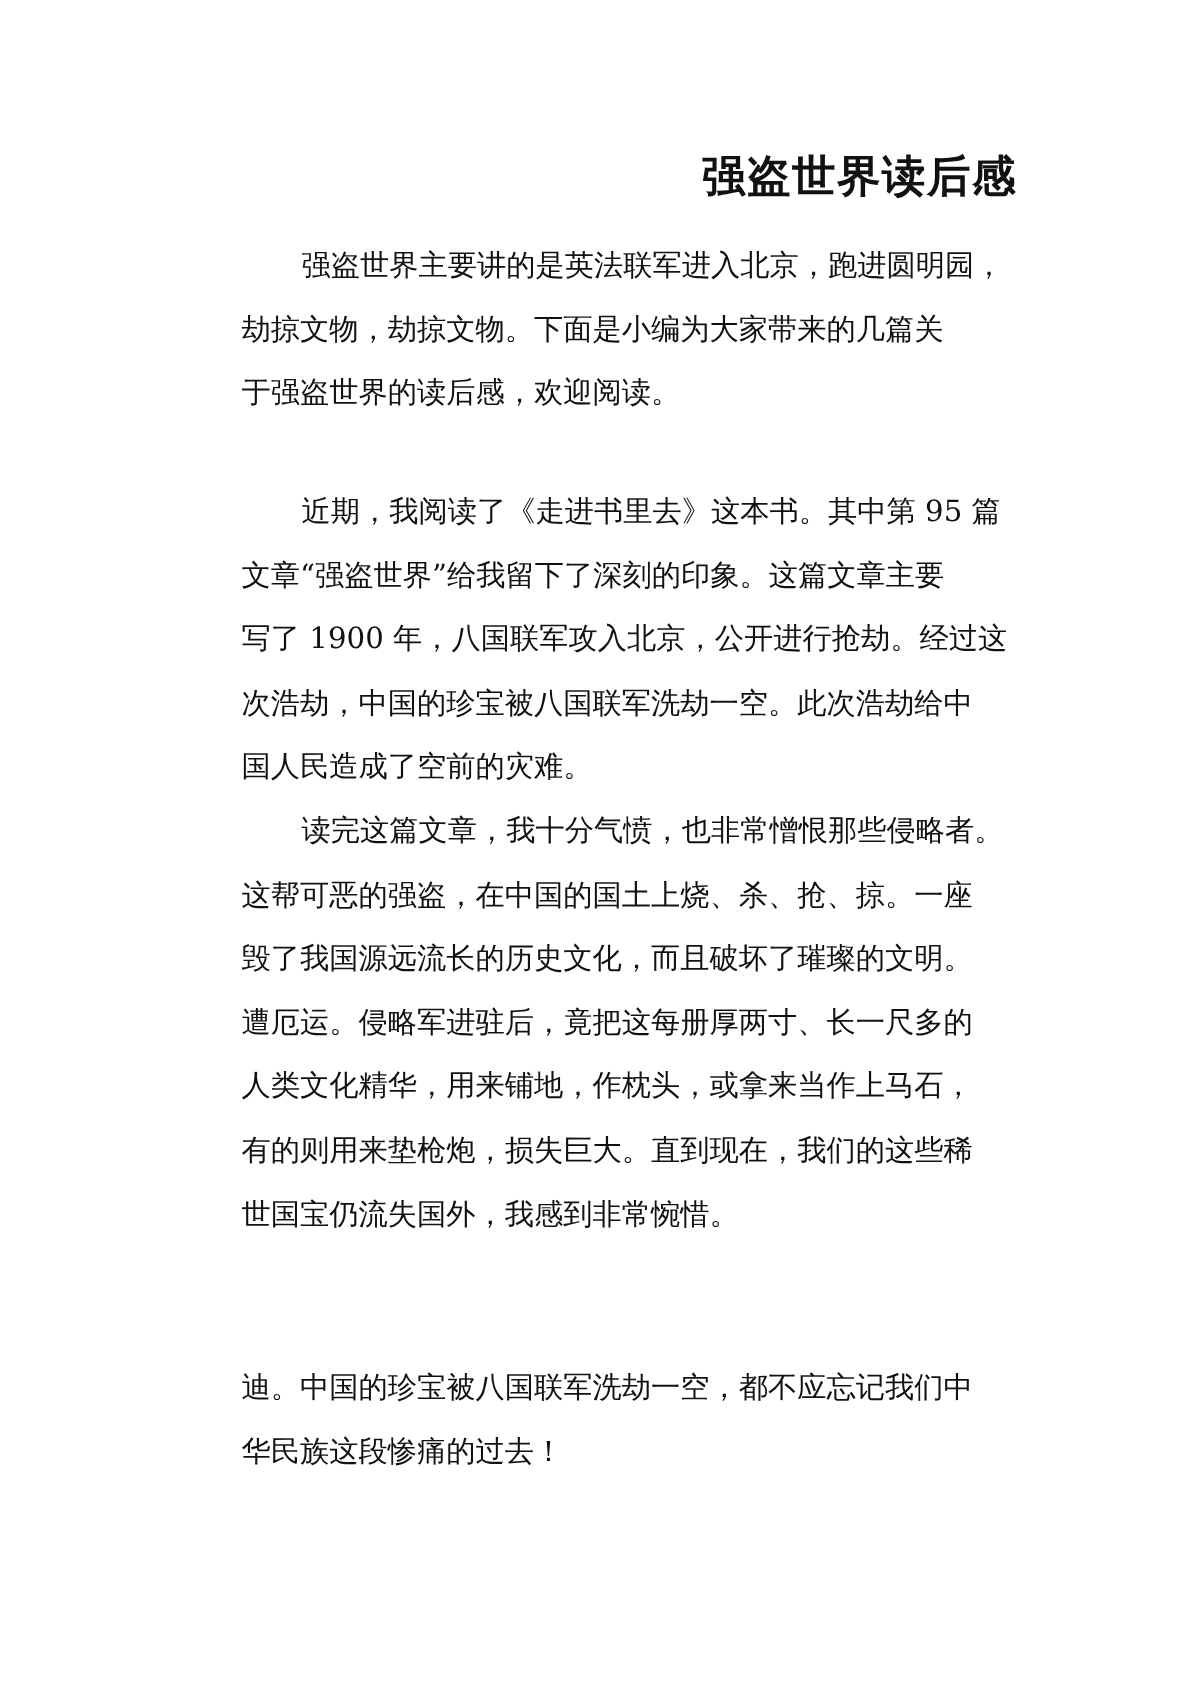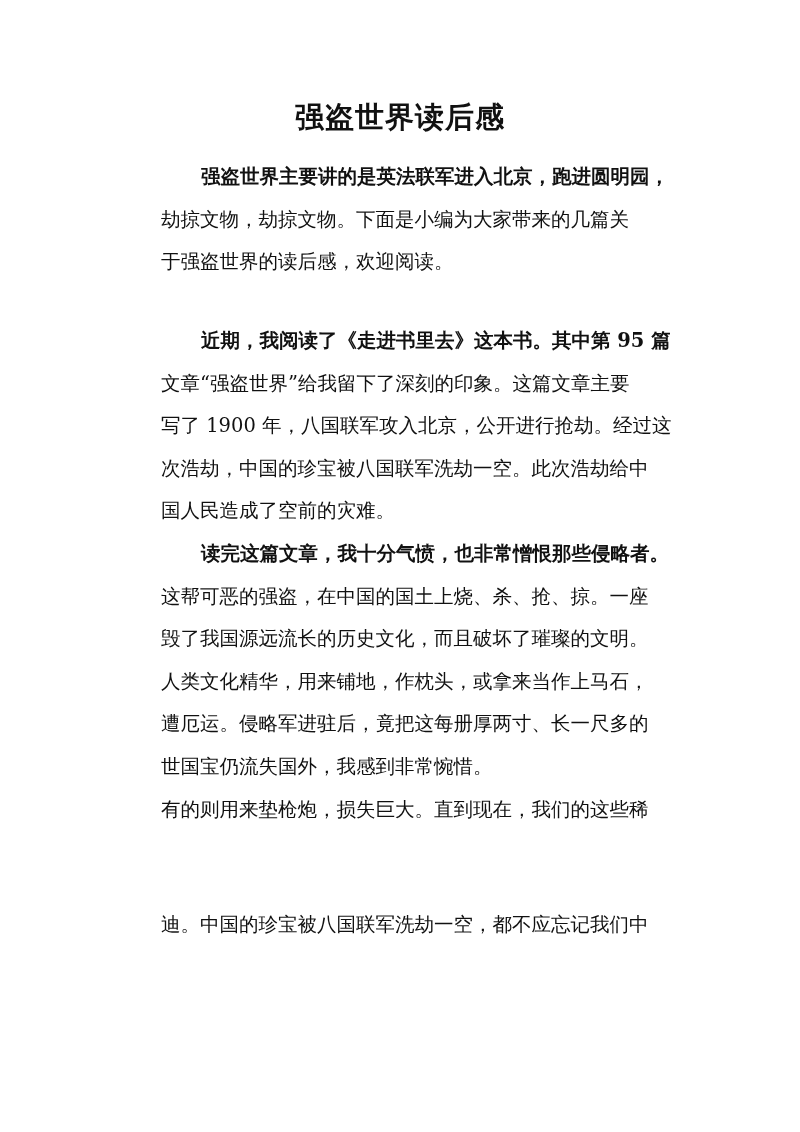--- a/index.html
+++ b/index.html
@@ -19,21 +19,21 @@
       position: absolute;
       left: 122px;
       top: 0;
       width: 556px;
     }
     .title {
       position: absolute;
       left: 0;
       top: 97px;
       width: 556px;
-      text-align: center;
+      text-align: right;
       font-size: 29px;
       font-weight: bold;
       line-height: 40px;
       letter-spacing: 1px;
       margin: 0;
     }
     .para {
       position: absolute;
       left: 0;
       width: 556px;
@@ -43,21 +43,20 @@
       text-indent: 39px;
       text-align: justify;
       word-break: break-all;
     }
     .line {
       display: block;
       white-space: nowrap;
     }
     .line.first {
       padding-left: 40px;
-      font-weight: bold;
     }
   </style>
 </head>
 <body>
 
 <div class="page">
   <h1 class="title">强盗世界读后感</h1>
 
   <div class="para" style="top:156px;">
     <span class="line first">强盗世界主要讲的是英法联军进入北京，跑进圆明园，</span>
@@ -70,22 +69,23 @@
     <span class="line">文章“强盗世界”给我留下了深刻的印象。这篇文章主要</span>
     <span class="line">写了 1900 年，八国联军攻入北京，公开进行抢劫。经过这</span>
     <span class="line">次浩劫，中国的珍宝被八国联军洗劫一空。此次浩劫给中</span>
     <span class="line">国人民造成了空前的灾难。</span>
   </div>
 
   <div class="para" style="top:533px;">
     <span class="line first">读完这篇文章，我十分气愤，也非常憎恨那些侵略者。</span>
     <span class="line">这帮可恶的强盗，在中国的国土上烧、杀、抢、掠。一座</span>
     <span class="line">毁了我国源远流长的历史文化，而且破坏了璀璨的文明。</span>
+    <span class="line">遭厄运。侵略军进驻后，竟把这每册厚两寸、长一尺多的</span>
     <span class="line">人类文化精华，用来铺地，作枕头，或拿来当作上马石，</span>
-    <span class="line">遭厄运。侵略军进驻后，竟把这每册厚两寸、长一尺多的</span>
+    <span class="line">有的则用来垫枪炮，损失巨大。直到现在，我们的这些稀</span>
     <span class="line">世国宝仍流失国外，我感到非常惋惜。</span>
-    <span class="line">有的则用来垫枪炮，损失巨大。直到现在，我们的这些稀</span>
   </div>
 
   <div class="para" style="top:904px;">
     <span class="line">迪。中国的珍宝被八国联军洗劫一空，都不应忘记我们中</span>
+    <span class="line">华民族这段惨痛的过去！</span>
   </div>
 </div>
 
 </body></html>

